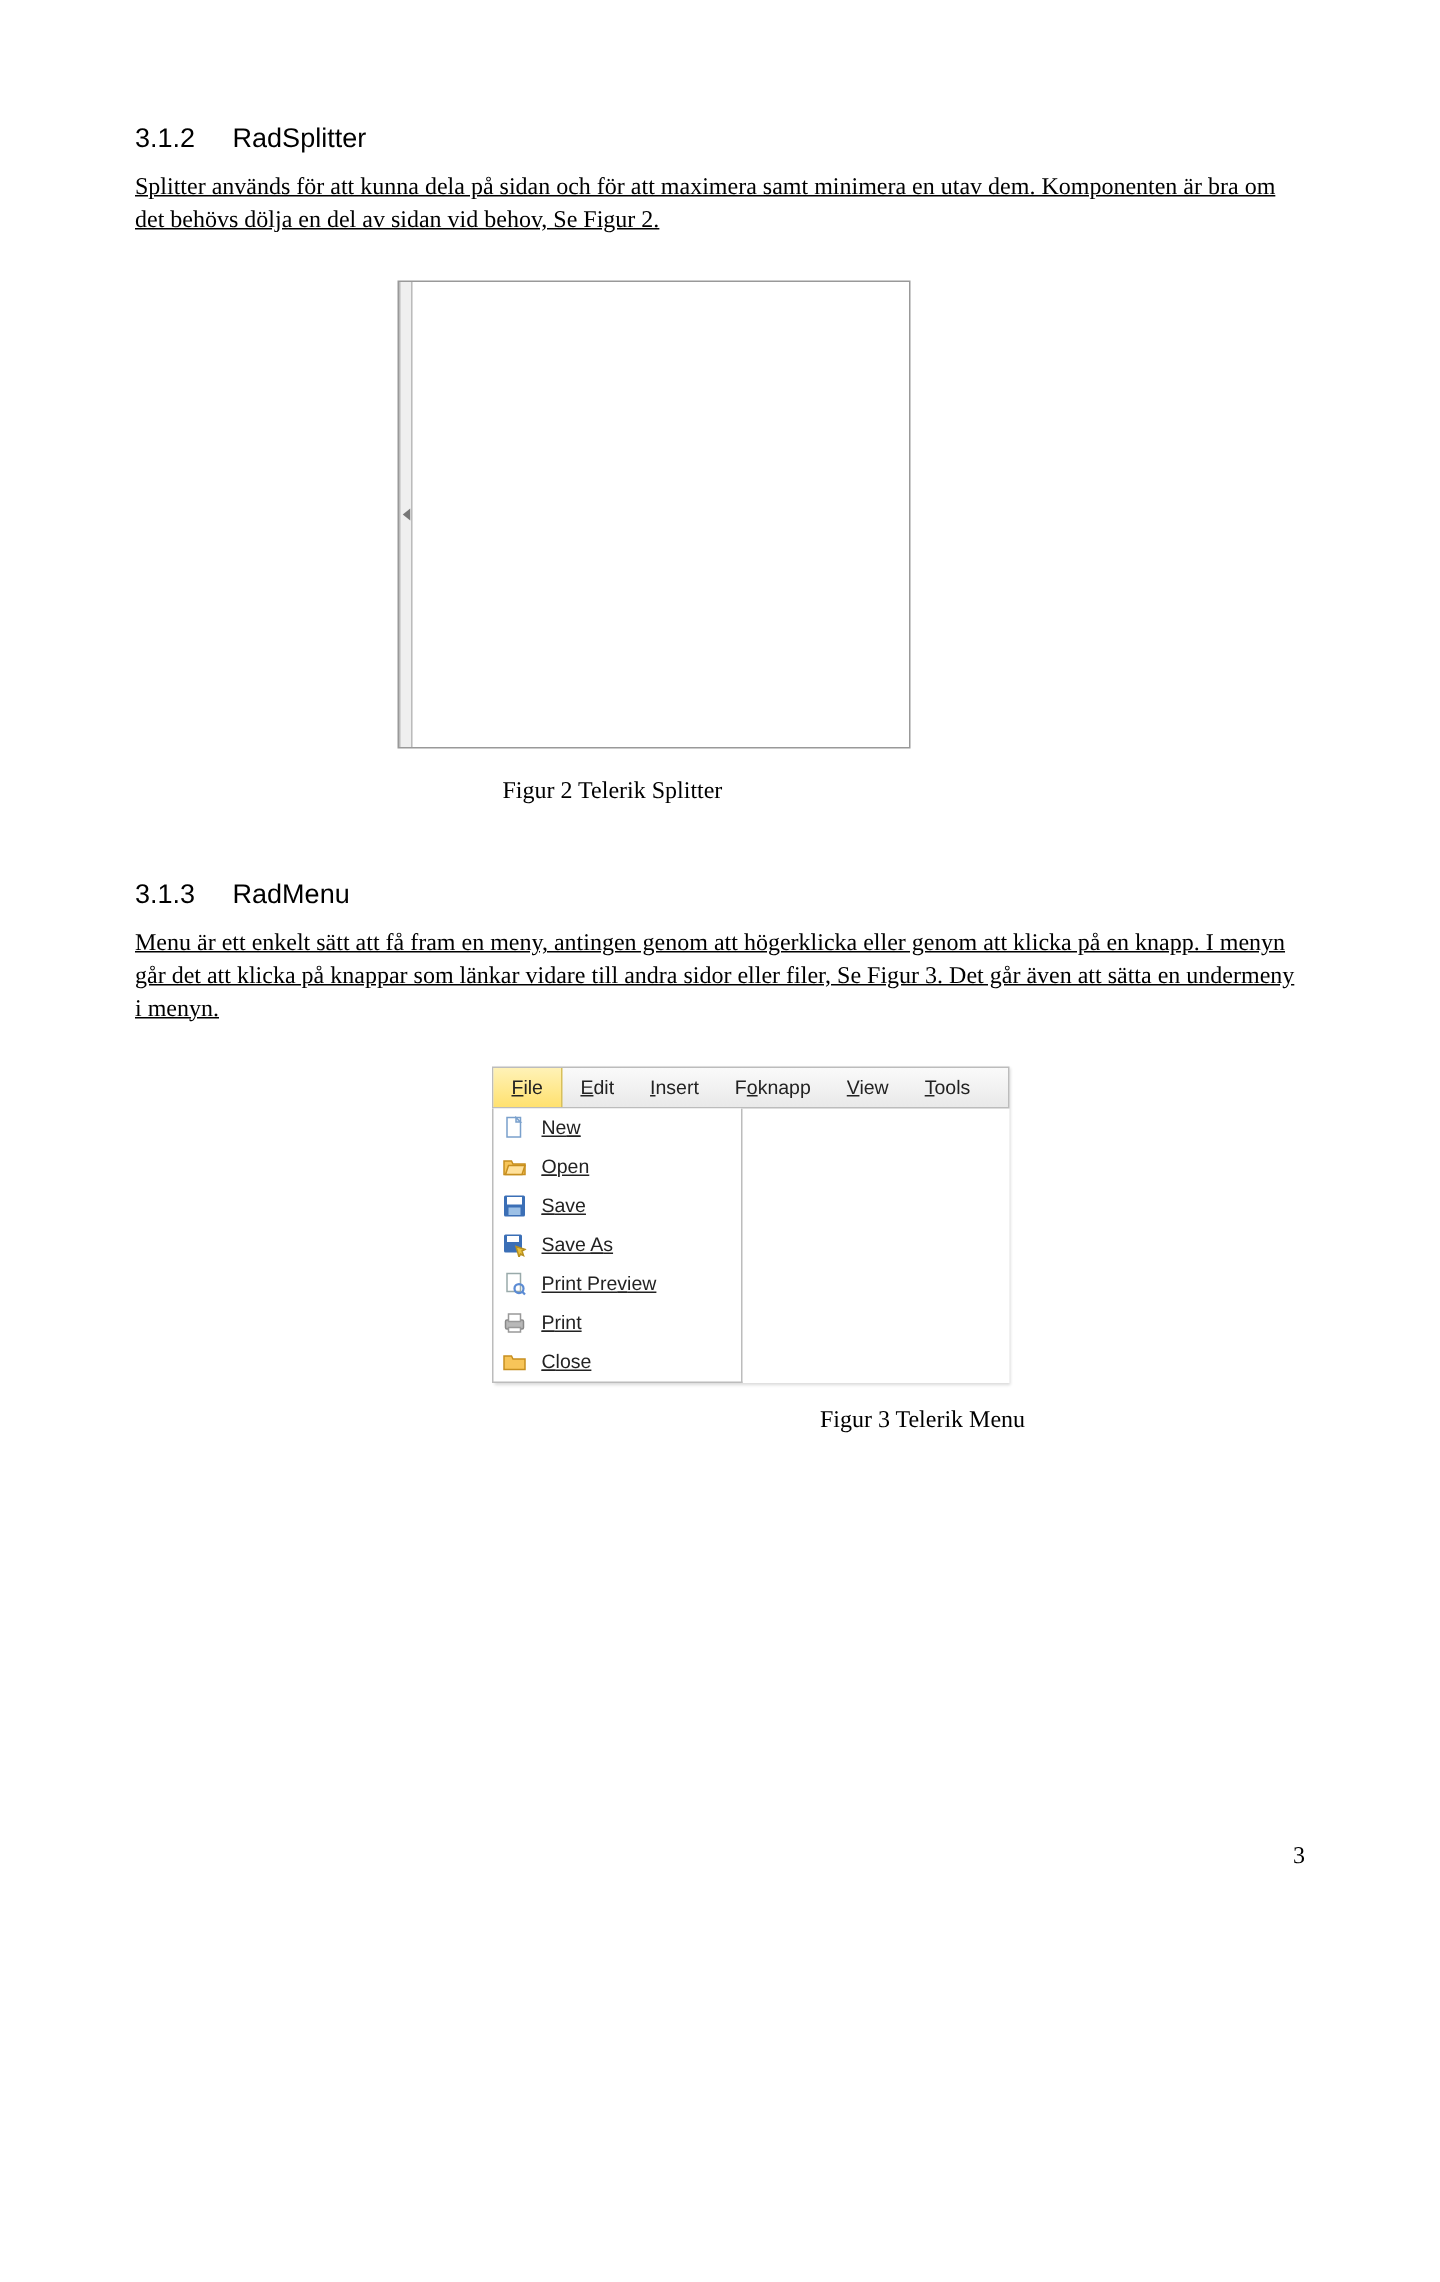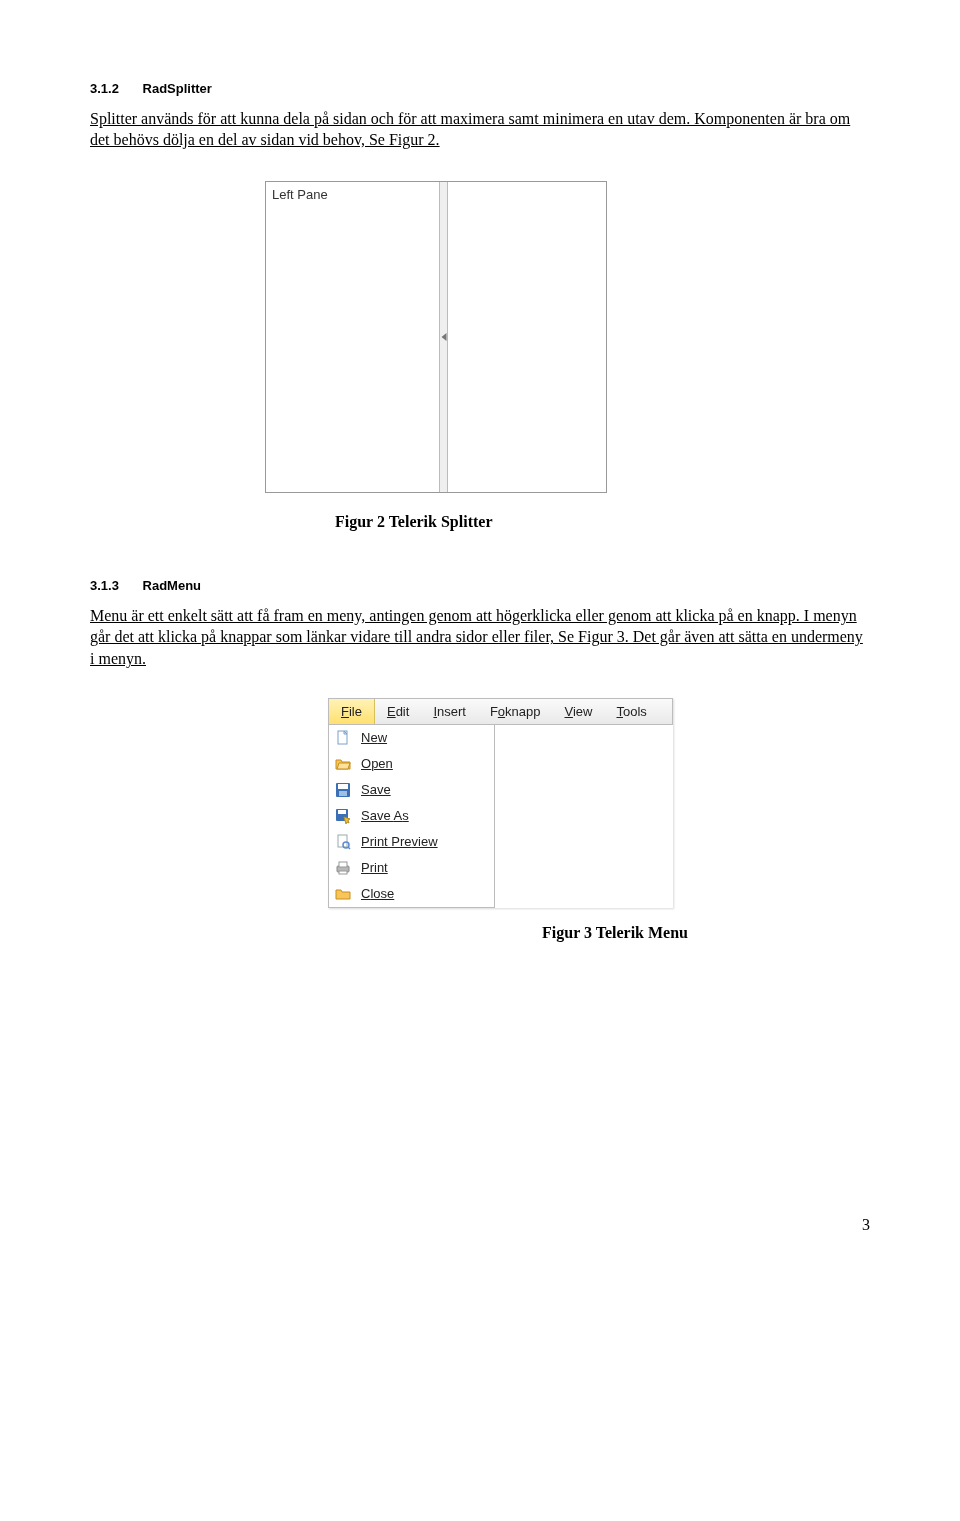--- a/index.html
+++ b/index.html
@@ -7,33 +7,33 @@
     margin: 0;
     padding: 80px 90px 40px 90px;
     width: 960px;
     box-sizing: border-box;
     color: #000;
     font-size: 16px;
     line-height: 1.35;
   }
   .heading {
     font-family: Arial, sans-serif;
-    font-weight: bold;
-    font-size: 13px;
+    font-weight: normal;
+    font-size: 18px;
     margin-bottom: 10px;
   }
   .heading .num {
     margin-right: 20px;
   }
   .body-text {
     margin: 0 0 12px 0;
     text-decoration: underline;
   }
   .fig-caption {
-    font-weight: bold;
+    font-weight: normal;
     text-align: left;
   }
   .splitter-fig {
     margin: 30px 0 10px 175px;
     width: 340px;
     border: 1px solid #999;
     background: #fff;
   }
   .splitter-row {
     display: flex;
@@ -141,23 +141,20 @@
 <body>
 
 <div class="heading">
   <span class="num">3.1.2</span>
   <span>RadSplitter</span>
 </div>
 <p class="body-text">Splitter används för att kunna dela på sidan och för att maximera samt minimera en utav dem. Komponenten är bra om det behövs dölja en del av sidan vid behov, Se Figur 2.</p>
 
 <div class="splitter-fig">
   <div class="splitter-row">
-    <div class="splitter-left">
-      <div class="splitter-header">Left Pane</div>
-    </div>
     <div class="splitter-bar"></div>
   </div>
 </div>
 <div class="fig-caption caption-splitter">Figur 2 Telerik Splitter</div>
 
 <div class="heading">
   <span class="num">3.1.3</span>
   <span>RadMenu</span>
 </div>
 <p class="body-text">Menu är ett enkelt sätt att få fram en meny, antingen genom att högerklicka eller genom att klicka på en knapp. I menyn går det att klicka på knappar som länkar vidare till andra sidor eller filer, Se Figur 3. Det går även att sätta en undermeny i menyn.</p>

